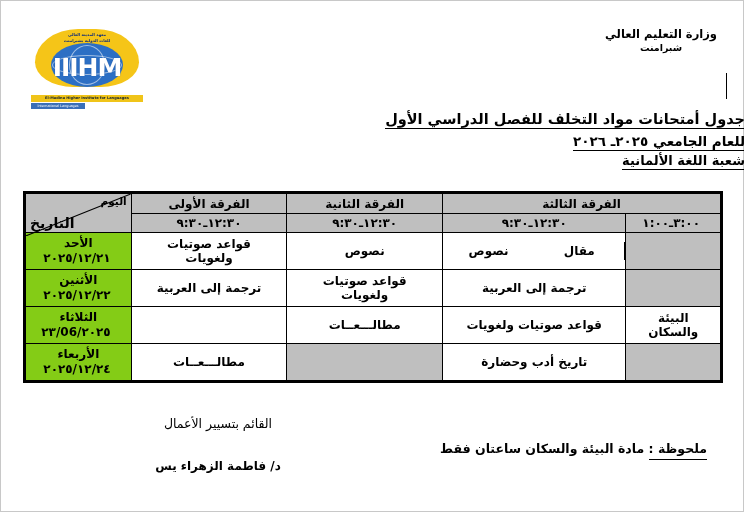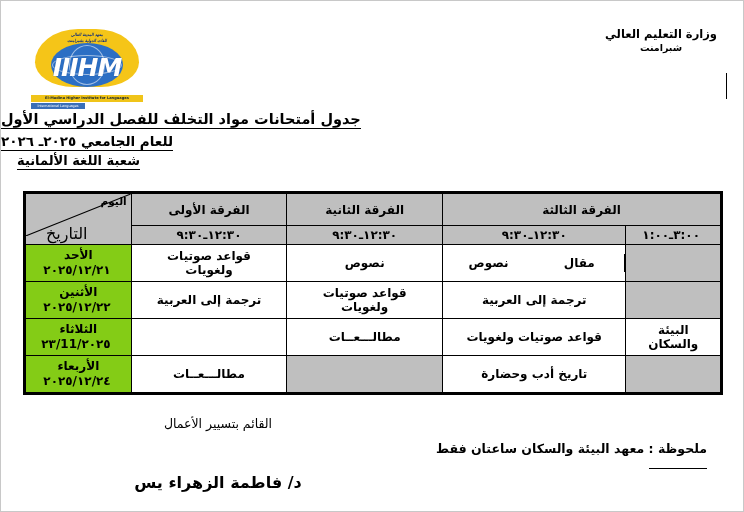--- a/index.html
+++ b/index.html
@@ -55,21 +55,20 @@
     left: 30px;
     width: 112px;
     height: 84px;
   }
   .logo-badge {
     position: absolute;
     top: 0;
     left: 4px;
     width: 104px;
     height: 64px;
-    font-style: italic;
   }
   .logo-shield {
     position: absolute;
     top: 0;
     left: 0;
     width: 104px;
     height: 58px;
     background: #f5c518;
     border-radius: 52px 52px 46px 46px / 40px 40px 30px 30px;
   }
@@ -144,21 +143,21 @@
     line-height: 6px;
     overflow: hidden;
   }
 
   
   .doc-title {
     position: absolute;
     top: 108px;
     left: 0;
     width: 744px;
-    text-align: left;
+    text-align: right;
     direction: rtl;
   }
   .doc-title div {
     font-weight: bold;
     line-height: 1.5;
   }
   .doc-title .t1 { font-size: 14.5px; }
   .doc-title .t2 { font-size: 13.5px; }
   .doc-title .t3 { font-size: 13px; padding-left: 16px; }
   .doc-title span.u {
@@ -186,21 +185,21 @@
     text-align: center;
     vertical-align: middle;
     font-size: 12px;
     font-weight: bold;
     padding: 2px 20px;
     box-sizing: border-box;
   }
   .shade { background: #bfbfbf; }
   .white { background: #ffffff; }
 
-  .hdr-group { height: 32px; font-size: 12px; margin-left: 48px; }
+  .hdr-group { height: 20px; font-size: 12px; margin-left: 48px; }
   .hdr-time  { height: 18px; font-size: 11px; }
 
   
   .corner {
     position: relative;
     background: #bfbfbf;
     padding: 0;
     height: 38px;
   }
   .corner .diag {
@@ -210,23 +209,23 @@
   .corner .lbl-day {
     position: absolute;
     top: 1px;
     right: 4px;
     font-size: 10.5px;
     font-weight: bold;
   }
   .corner .lbl-date {
     position: absolute;
     bottom: 1px;
-    left: 20px;
-    font-size: 16px;
-    font-weight: normal;
+    left: 4px;
+    font-size: 14px;
+    font-weight: bold;
   }
 
   .daycell {
     background: #84cc16;
     line-height: 1.25;
     font-size: 10.5px;
     padding: 3px 2px;
   }
   .daycell .dname { display: block; font-weight: bold; }
   .daycell .ddate { display: block; font-weight: bold; letter-spacing: .3px; }
@@ -252,32 +251,32 @@
   .note {
     position: absolute;
     top: 440px;
     right: 36px;
     direction: rtl;
     font-size: 12.5px;
     font-weight: bold;
   }
   .note .lead {
     border-bottom: 1.2px solid #000;
-    padding-bottom: 12px;
+    padding-bottom: 3px;
   }
   .sign {
     position: absolute;
     top: 415px;
     left: 112px;
     width: 210px;
     text-align: center;
     direction: rtl;
   }
   .sign .role { font-size: 12.5px; font-weight: normal; }
-  .sign .name { font-size: 16px; font-weight: bold; margin-top: 42px; }
+  .sign .name { font-size: 12px; font-weight: bold; margin-top: 28px; }
 </style>
 </head>
 <body>
 
 <div class="page">
 
   <div class="logo-wrap">
     <div class="logo-badge">
       <div class="logo-shield"></div>
       <div class="logo-arc-text">
@@ -365,41 +364,41 @@
           </td>
         </tr>
 
         <tr class="row-h">
           <td class="white">البيئة والسكان</td>
           <td class="white">قواعد صوتيات ولغويات</td>
           <td class="white">مطالـــعــات</td>
           <td class="white"></td>
           <td class="daycell">
             <span class="dname">الثلاثاء</span>
-            <span class="ddate">٢٠٢٥/11/٢٣</span>
+            <span class="ddate">٢٠٢٥/06/٢٣</span>
           </td>
         </tr>
 
         <tr class="row-h">
           <td class="shade"></td>
           <td class="white">تاريخ أدب وحضارة</td>
           <td class="shade"></td>
           <td class="white">مطالـــعــات</td>
           <td class="daycell">
             <span class="dname">الأربعاء</span>
             <span class="ddate">٢٠٢٥/١٢/٢٤</span>
           </td>
         </tr>
       </tbody>
     </table>
   </div>
 
   <div class="note">
     <span class="lead">ملحوظة :</span>
-    <span>معهد البيئة والسكان ساعتان فقط</span>
+    <span>مادة البيئة والسكان ساعتان فقط</span>
   </div>
 
   <div class="sign">
     <div class="role">القائم بتسيير الأعمال</div>
     <div class="name">د/ فاطمة الزهراء يس</div>
   </div>
 
 </div>
 
 </body></html>

